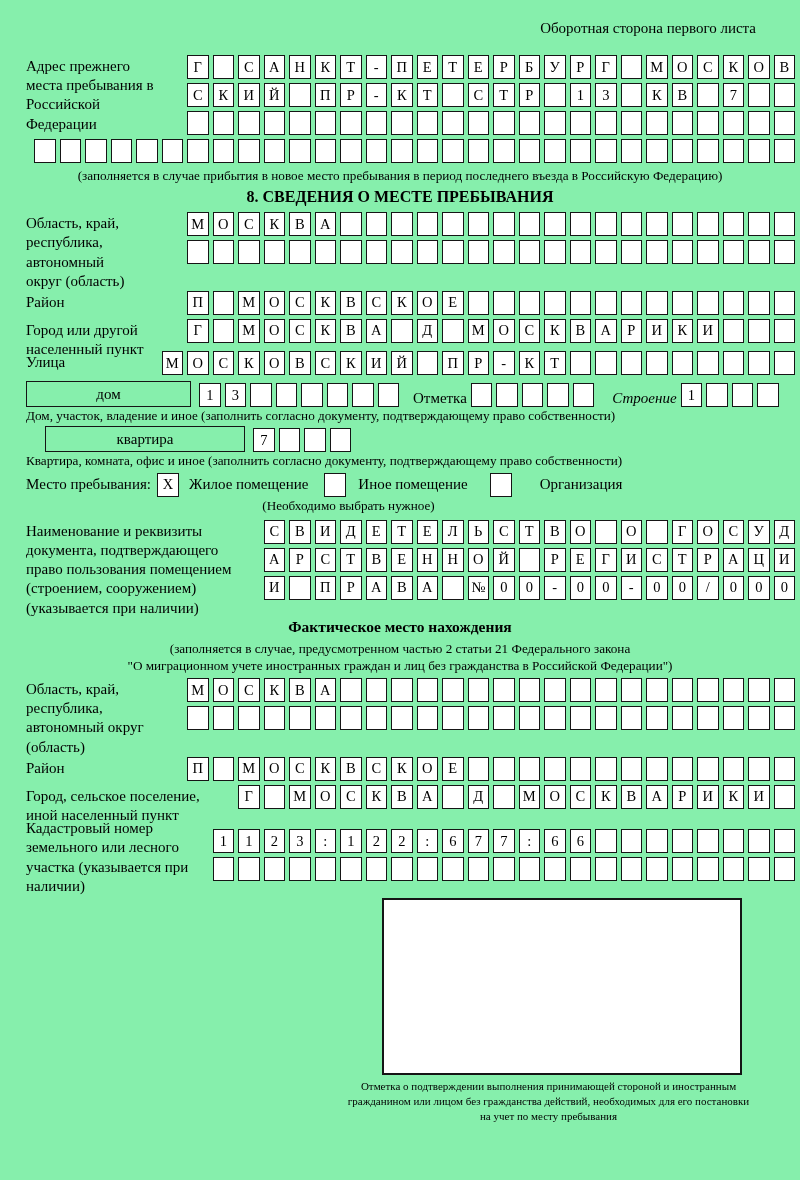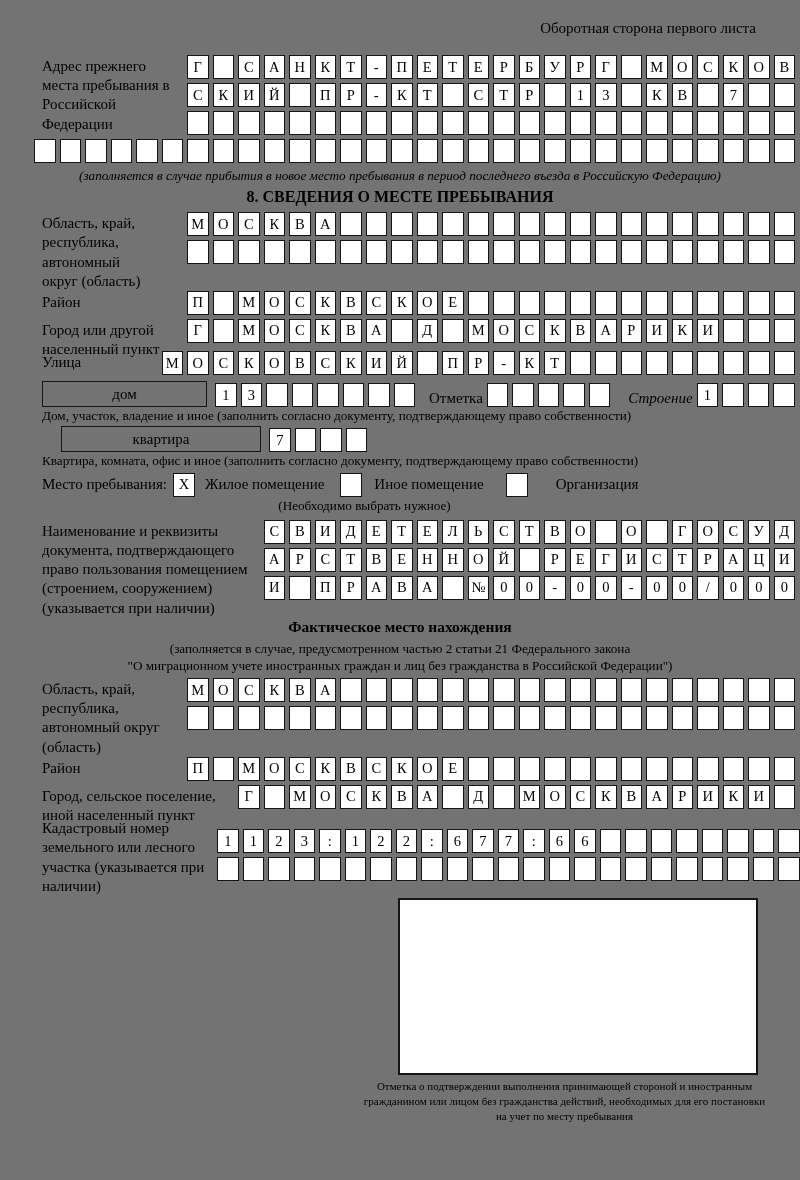--- a/index.html
+++ b/index.html
@@ -1,22 +1,22 @@
 <!DOCTYPE html>
 <html><head>
 <meta charset="utf-8">
 <style>
   html,body { margin:0; padding:0; background:#fff; }
   .page {
-    width:800px; height:1180px; background:#737373; color:#000;
+    width:800px; height:1180px; background:#86efac; color:#000;
     font-family:"Liberation Serif","DejaVu Serif",serif;
     font-size:15px; box-sizing:border-box; overflow:hidden; position:relative;
   }
   .hdr { padding:20px 44px 0 0; text-align:right; font-size:15px; }
-  .inner { padding-left:42px; padding-right:5px; }
+  .inner { padding-left:26px; padding-right:5px; }
   .field { display:flex; }
   .field .lbl { flex:0 0 auto; line-height:1.28; padding-top:2px; }
   .field .rows { margin-left:auto; }
   .boxrow { display:flex; gap:4px; justify-content:flex-end; margin-bottom:4px; }
   .cell {
     flex:0 0 auto; width:21.5px; height:24px; box-sizing:border-box;
     border:1.8px solid #151515; display:flex; align-items:center; justify-content:center;
     font-size:14.5px; background:#fff;
   }
   .fullrow-wrap { padding:0 5px 0 34px; }
@@ -37,21 +37,21 @@
   .mesto-note { margin-left:205px; width:235px; text-align:center; }
   .kad-rows { padding-top:12px; }
   .stamp-box {
     margin-left:356px; margin-top:2px; width:360px; height:177px;
     box-sizing:border-box; border:2px solid #151515; background:#fff;
   }
   .stamp-caption { margin-left:320px; margin-top:4px; width:405px; text-align:center; font-size:11px; line-height:1.35; }
   .w130 { width:130px; } .w112 { width:112px; } .w125 { width:125px; }
   .w220 { width:220px; } .w140 { width:140px; } .w190 { width:190px; } .w175 { width:175px; }
   .mt18 { margin-top:18px; } .mt4 { margin-top:4px; } .mt6 { margin-top:6px; }
-  .mb2 { margin-bottom:2px;font-style:italic; }
+  .mb2 { margin-bottom:2px; }
 </style>
 </head>
 <body>
 
 <div class="page">
 
   <div class="hdr">Оборотная сторона первого листа</div>
 
   <div class="inner">
     <div class="field mt18">

